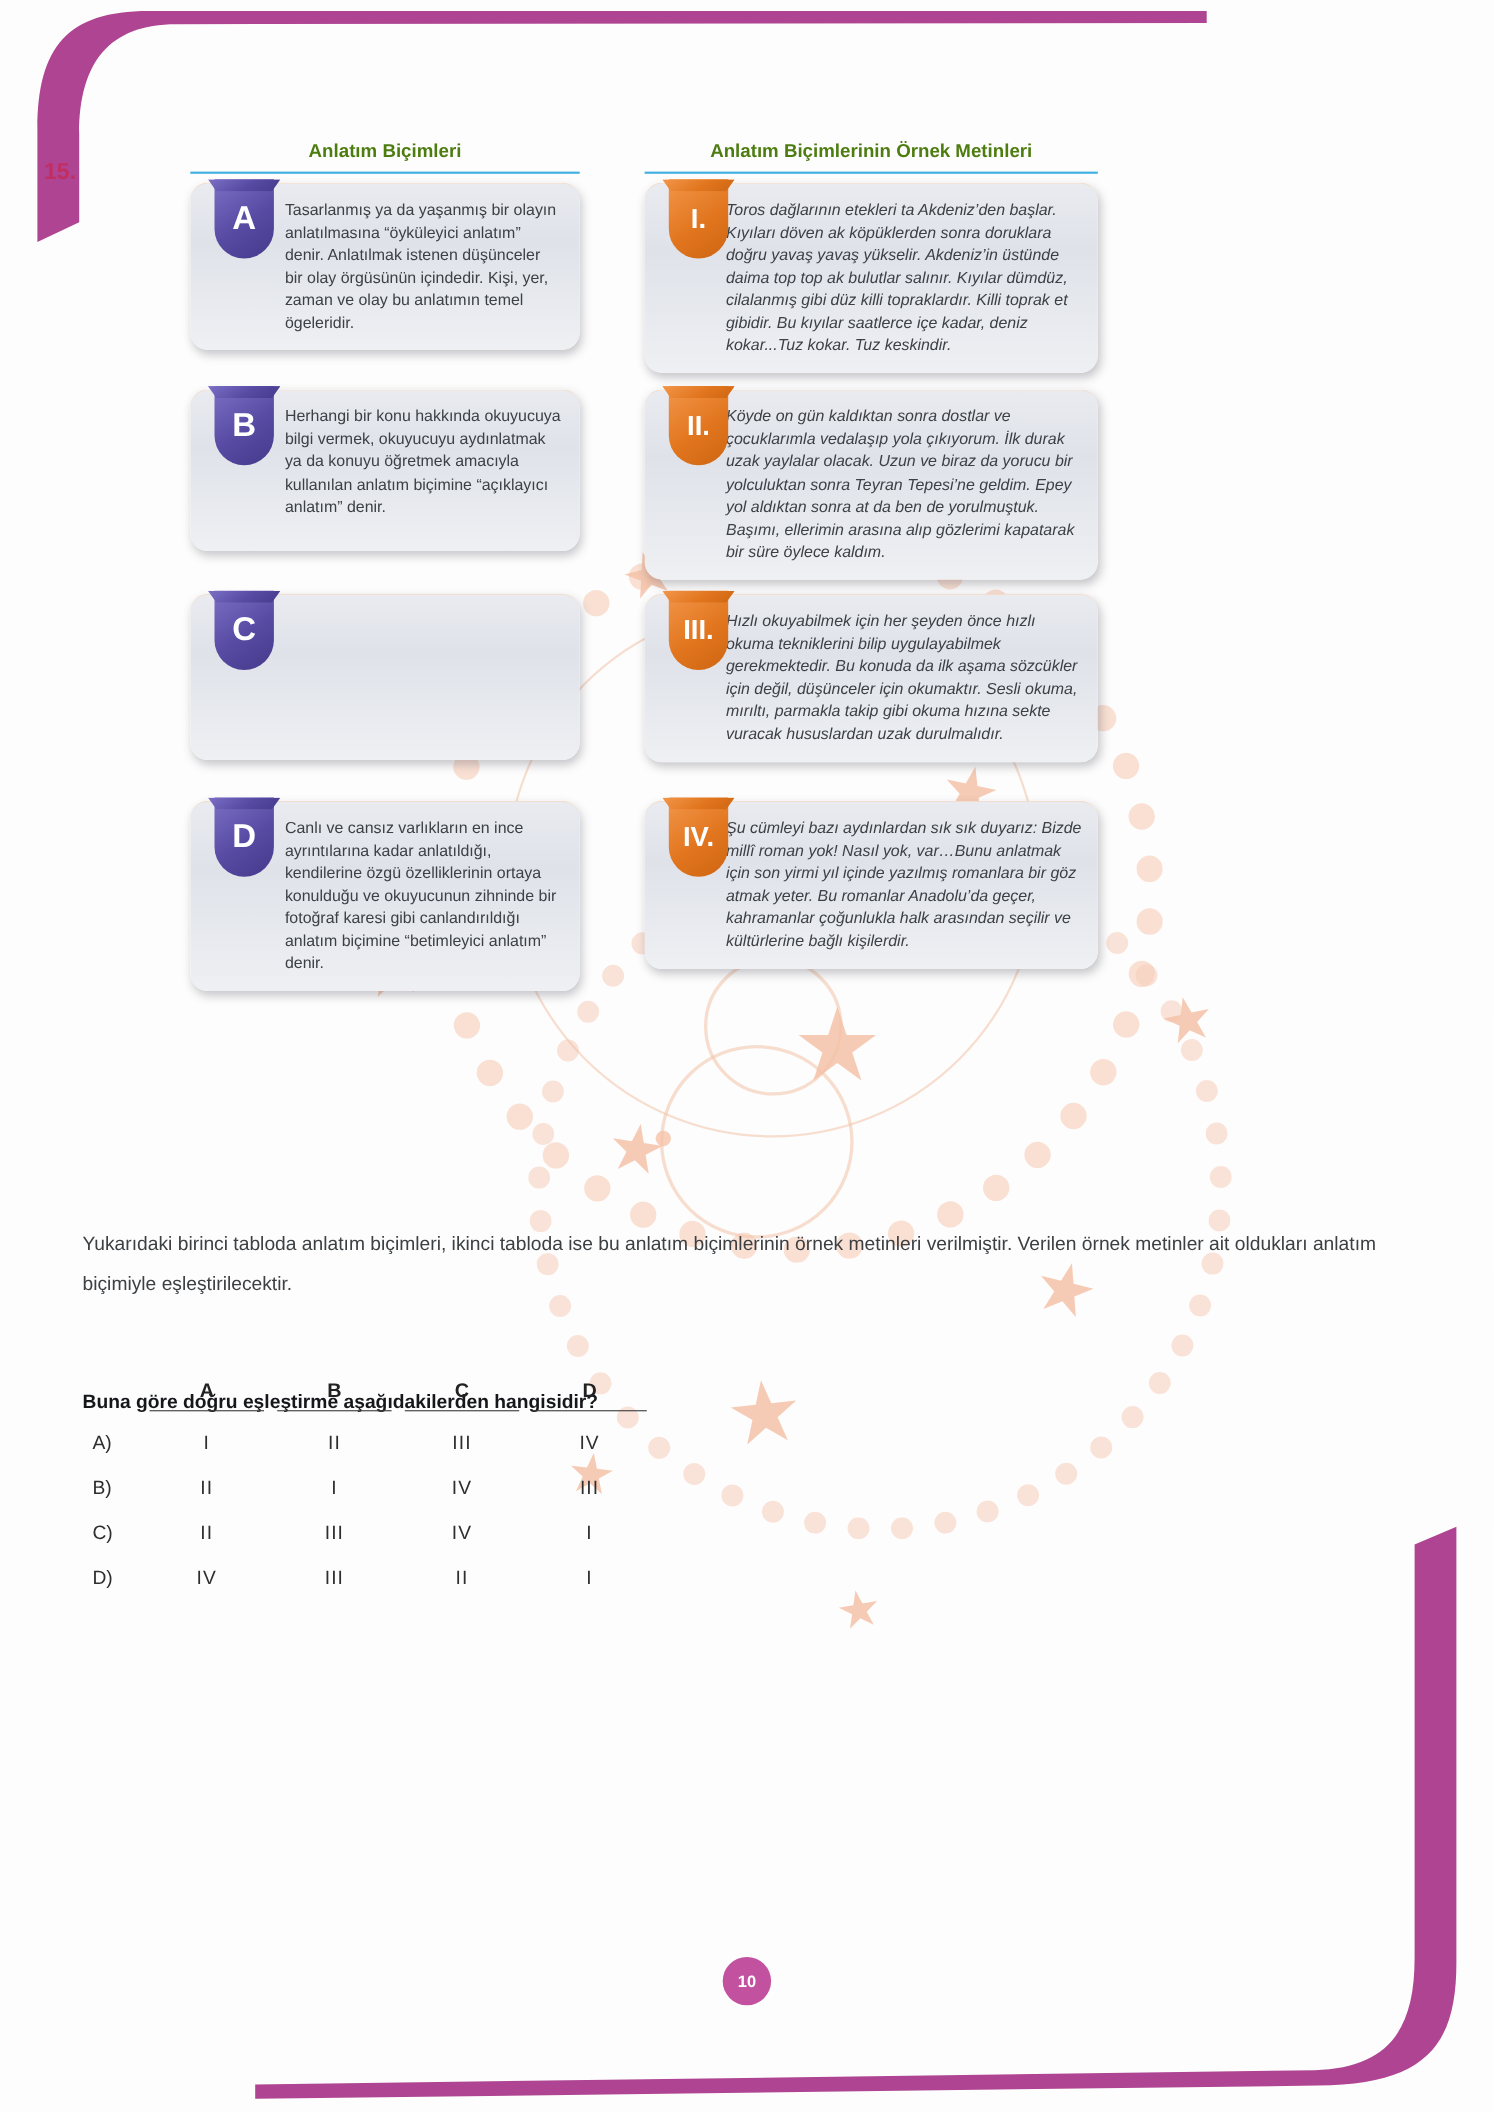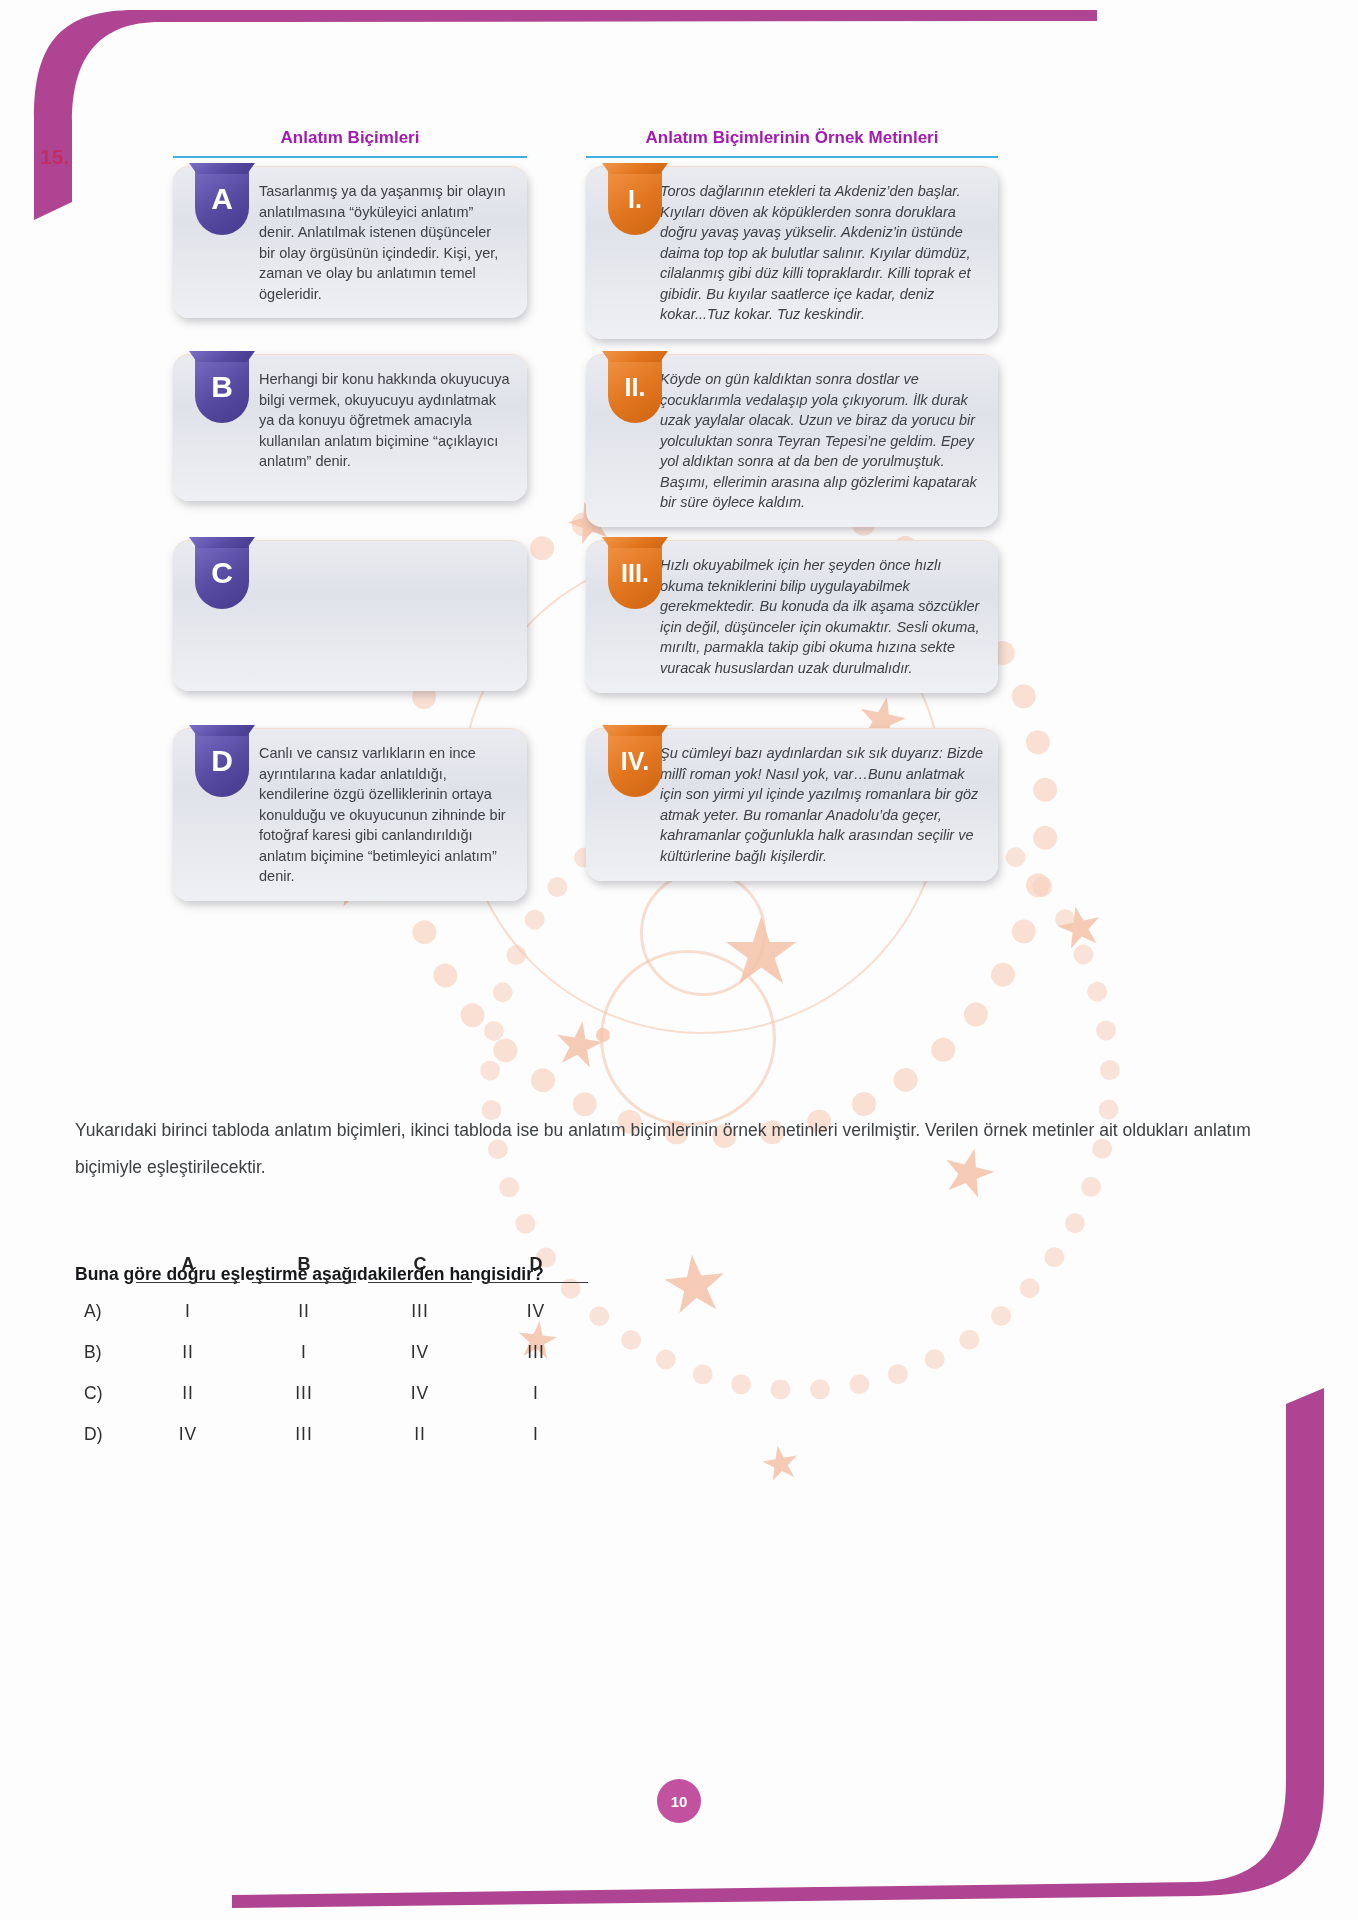--- a/index.html
+++ b/index.html
@@ -19,21 +19,21 @@
   .ring.thin1 { left:460px; top:550px; width:480px; height:480px; border:2px solid #f3c2a8; }
   .ring.thin2 { left:640px; top:870px; width:120px; height:120px; border:3px solid #f3c2a8; }
   .ring.thin3 { left:600px; top:950px; width:170px; height:170px; border:3px solid #f3c2a8; }
   .wm-star { position:absolute; color:#f5c3a9; opacity:.85; line-height:1; }
   .wm-dot { position:absolute; width:14px; height:14px; border-radius:50%; background:#f5c3a9; opacity:.8; }
   
   .content { position:absolute; inset:0; z-index:2; }
   .qnum { position:absolute; left:40px; top:145px; font-size:21px; font-weight:bold; color:#c22e62; }
   .col-header {
     position:absolute; top:128px; text-align:center; font-weight:bold; font-size:17px;
-    color:#a21caf; padding-bottom:8px; border-bottom:2.5px solid #41b1e1;
+    color:#4d7c0f; padding-bottom:8px; border-bottom:2.5px solid #41b1e1;
   }
   .col-header.left  { left:173px; width:354px; }
   .col-header.right { left:586px; width:412px; }
   .card {
     position:absolute; border-radius:16px;
     background:linear-gradient(180deg,#e9ebf0 0%, #dfe2e9 35%, #eef0f3 100%);
     box-shadow:2px 4px 9px rgba(60,60,75,.28);
     border-top:1px solid #f0ddcd;
   }
   .card.lcol { left:173px; width:354px; }

